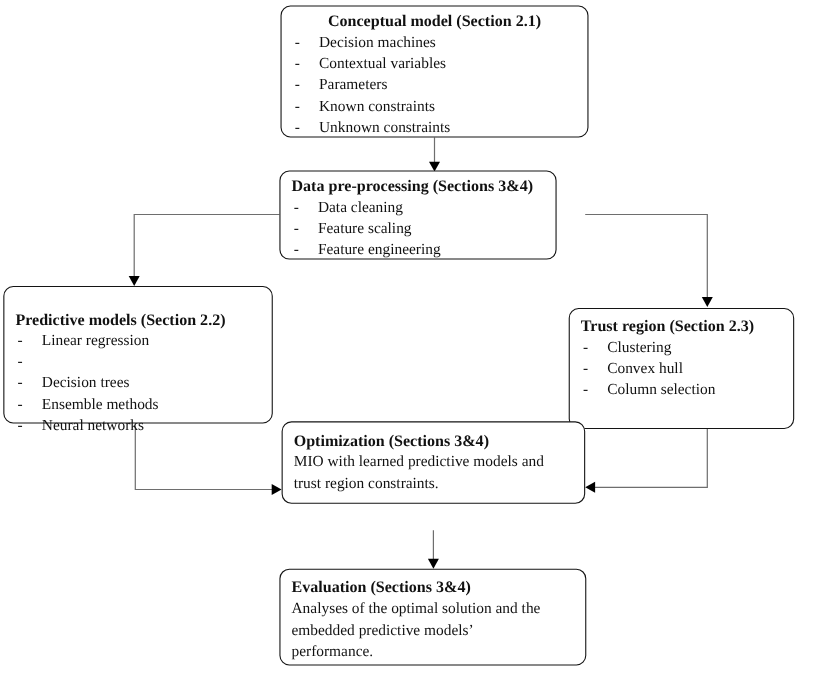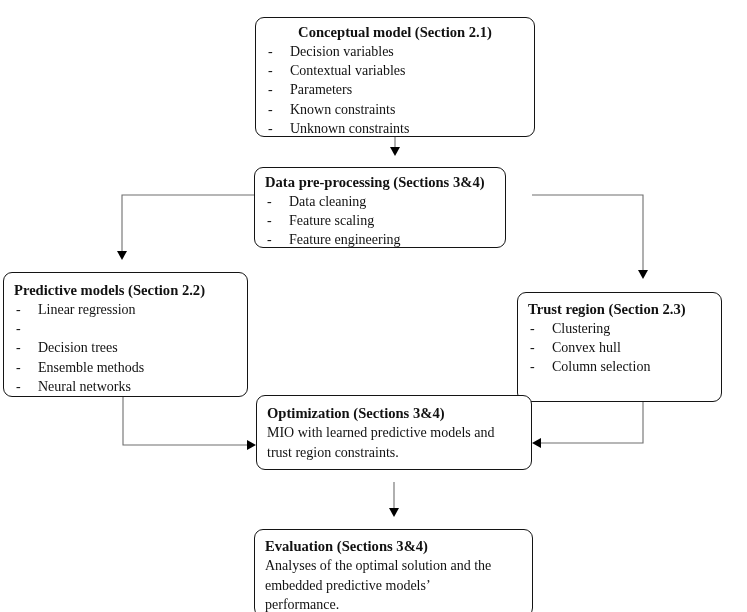--- a/index.html
+++ b/index.html
@@ -26,21 +26,20 @@
     stroke:var(--line);stroke-width:1.1;fill:none;
   }
   .connectors polygon{fill:var(--arrow);stroke:none;}
   .box{
     position:absolute;
     box-sizing:border-box;
     background:var(--background);
     border:1.4px solid var(--border);
     border-radius:9px;
     padding:4px 10px 4px 10px;
-    margin-top:12px;
   }
   .box .title{
     font-weight:bold;
     font-size:14.6px;
     line-height:20px;
     white-space:nowrap;
   }
   .box .title.center{text-align:center;}
   .box ul{
     list-style:none;margin:0;padding:0;
@@ -54,21 +53,21 @@
     flex:0 0 22px;
     padding-left:2px;
   }
   .box .body{
     margin:0;
     font-size:14px;
     line-height:19.5px;
   }
   #box-conceptual{left:255px;top:5px;width:280px;height:120px;}
   #box-preprocessing{left:254px;top:155px;width:252px;height:81px;}
-  #box-predictive{left:3px;top:260px;width:245px;height:125px;padding-top:7px;}
+  #box-predictive{left:3px;top:260px;width:245px;height:125px;padding-top:20px;}
   #box-trust{left:517px;top:280px;width:205px;height:110px;padding-top:6px;}
   #box-optimization{left:256px;top:383px;width:276px;height:75px;padding-top:7px;}
   #box-optimization .body{max-width:228px;}
   #box-evaluation{left:254px;top:517px;width:279px;height:88px;padding-top:6px;}
   #box-evaluation .body{max-width:242px;}
 </style>
 </head>
 <body>
 
 <div class="canvas">
@@ -98,21 +97,21 @@
       <line x1="394" y1="482" x2="394" y2="509"></line>
       <polygon points="394,517 389,508 399,508"></polygon>
     </g>
   </svg>
 
   <div class="box" id="box-conceptual">
     <div class="title center">Conceptual model (Section 2.1)</div>
     <ul>
       <li>
           <span class="dash">-</span>
-          <span>Decision variables</span>
+          <span>Decision machines</span>
         </li>
       <li>
           <span class="dash">-</span>
           <span>Contextual variables</span>
         </li>
       <li>
           <span class="dash">-</span>
           <span>Parameters</span>
         </li>
       <li>

